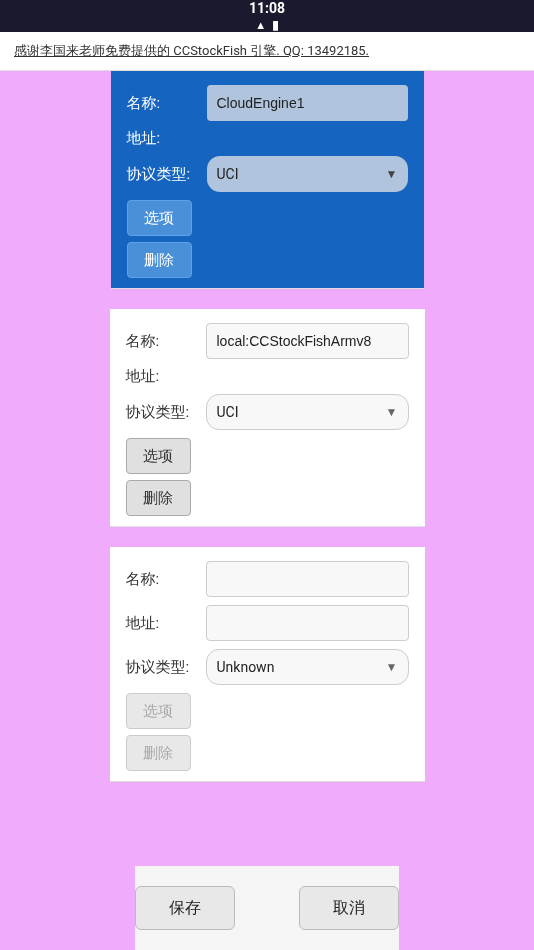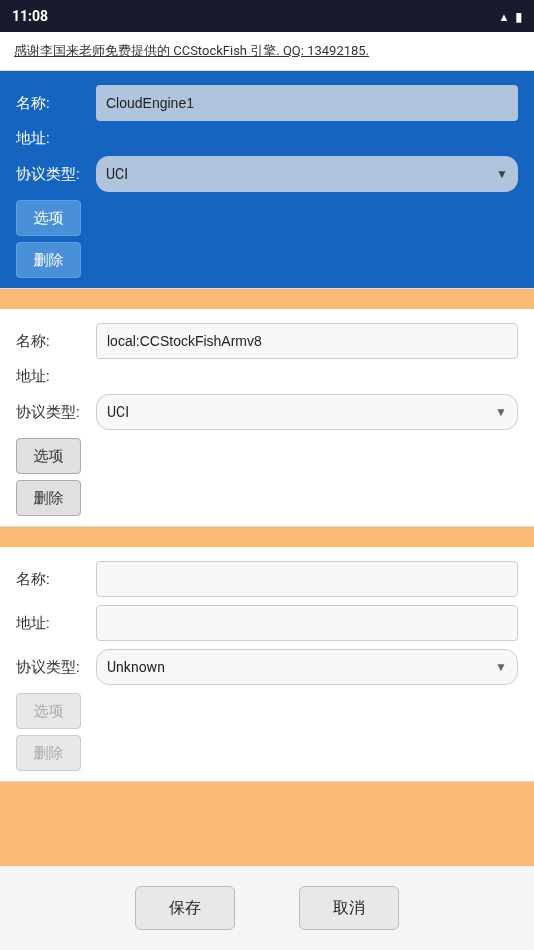--- a/index.html
+++ b/index.html
@@ -18,20 +18,21 @@
     .status-bar {
       background: #1a1a2e;
       color: #fff;
       height: 32px;
       display: flex;
       align-items: center;
       justify-content: space-between;
       padding: 0 12px;
       font-size: 14px;
       font-weight: bold;
+      flex-direction: column;
     }
     .status-bar-right {
       display: flex;
       gap: 6px;
       align-items: center;
     }
 
     
     .notice-banner {
       background: #fff;
@@ -137,23 +138,24 @@
     .action-btn.disabled {
       background: #e8e8e8;
       color: #aaa;
       border-color: #ccc;
       cursor: default;
     }
 
     
     .main-content {
       flex: 1;
-      background: #fdba74;
-      display: flex;
-      flex-direction: column;
+      background: #f0abfc;
+      display: flex;
+      flex-direction: column;
+      align-items: center;
     }
 
     
     .bottom-bar {
       background: #f5f5f5;
       padding: 20px 0;
       display: flex;
       justify-content: center;
       gap: 64px;
     }

